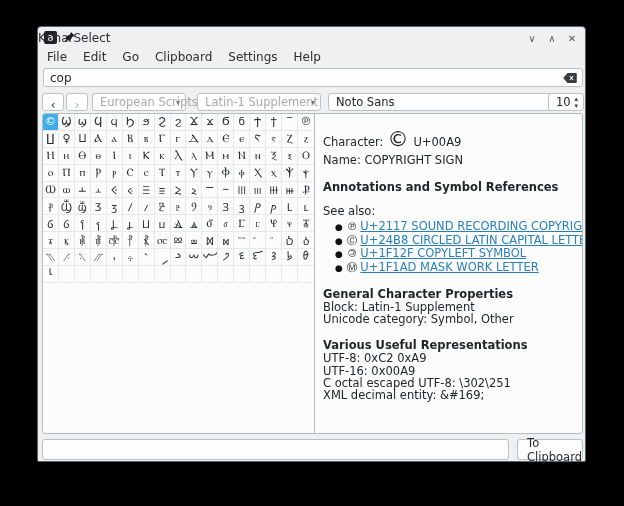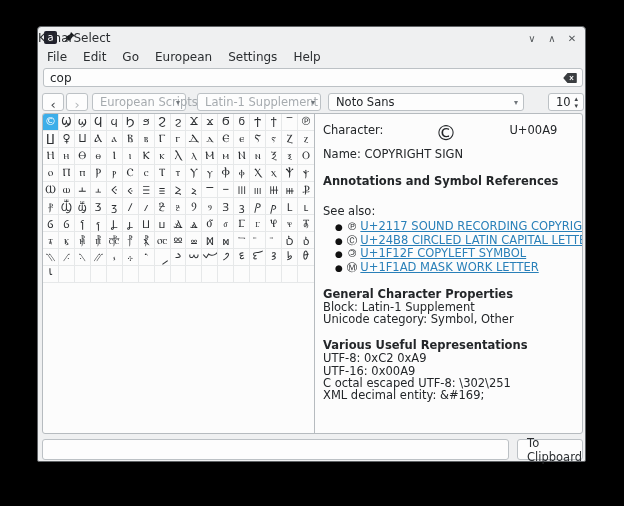--- a/index.html
+++ b/index.html
@@ -58,25 +58,25 @@
   .cell{
     height:16.9px;border-right:1px solid #e6e8e9;border-bottom:1px solid #e6e8e9;
     display:flex;align-items:center;justify-content:center;
     font-size:11px;color:#2b2e31;box-sizing:border-box;overflow:hidden;
   }
   .cell:nth-child(17n){border-right:none;}
   .cell.sel{background:#3daee9;color:#fff;}
   .cell.empty{color:transparent;}
   
   .detail{position:absolute;left:272px;top:0;right:0;bottom:0;padding:7px 8px;font-size:11.5px;overflow:hidden;}
-  .charline{margin-top:2px;display:flex;align-items:flex-start;gap:48px;}
+  .charline{margin-top:8px;display:flex;align-items:flex-end;}
   .charline .big{font-size:21px;margin:0 5px 0 4px;line-height:20px;}
   .nameline{margin-top:4px;}
   .h{font-weight:bold;margin-top:13px;}
-  .seealso-label{margin-top:16px;}
+  .seealso-label{margin-top:10px;}
   .links{margin-top:3px;}
   .linkrow{display:flex;align-items:baseline;margin:0 0 1px 12px;line-height:11.5px;}
   .linkrow .bullet{font-size:9px;margin-right:4px;color:#111;}
   .linkrow .g{margin-right:3px;font-size:10.5px;color:#2b2e31;}
   .mirror{display:inline-block;transform:scaleX(-1);}
   .link{color:#2980b9;text-decoration:underline;white-space:nowrap;}
   .plain-line{line-height:12.2px;}
   
   .bottom-input{position:absolute;left:4px;top:412px;width:467px;height:21px;}
   .clip-btn{
@@ -102,21 +102,21 @@
       <span>∨</span>
       <span>∧</span>
       <span>✕</span>
     </div>
   </div>
 
   <div class="menubar">
       <div class="mi">File</div>
       <div class="mi">Edit</div>
       <div class="mi">Go</div>
-      <div class="mi">European</div>
+      <div class="mi">Clipboard</div>
       <div class="mi">Settings</div>
       <div class="mi">Help</div>
     </div>
 
   <div class="field search">
     <span class="val">cop</span>
     <span class="clear">
       <svg width="14" height="12" viewBox="0 0 14 12">
           <path d="M4.5 1H13a.8.8 0 0 1 .8.8v8.4a.8.8 0 0 1-.8.8H4.5L.6 6.6a.9.9 0 0 1 0-1.2z" fill="#3a3d40"></path>
           <path d="M6.8 4l3.4 4M10.2 4L6.8 8" stroke="#fcfcfc" stroke-width="1.1"></path>
@@ -132,21 +132,21 @@
       <span class="chev" style="color:#b4b8bb;">›</span>
     </div>
     <div class="combo disabled" style="left:54px;width:94px;">
       <span class="lbl">European Scripts</span>
         <span class="arrow">▾</span>
     </div>
     <div class="combo disabled" style="left:159px;width:124px;">
       <span class="lbl">Latin-1 Supplement</span>
         <span class="arrow">▾</span>
     </div>
-    <div class="combo" style="left:290px;width:196px;">
+    <div class="combo" style="left:290px;width:230px;">
       <span class="lbl">Noto Sans</span>
         <span class="arrow">▾</span>
     </div>
     <div class="spin" style="left:510px;width:36px;">
       <span class="num">10</span>
       <span class="arrows">
           <span>▴</span>
           <span>▾</span>
         </span>
     </div>

